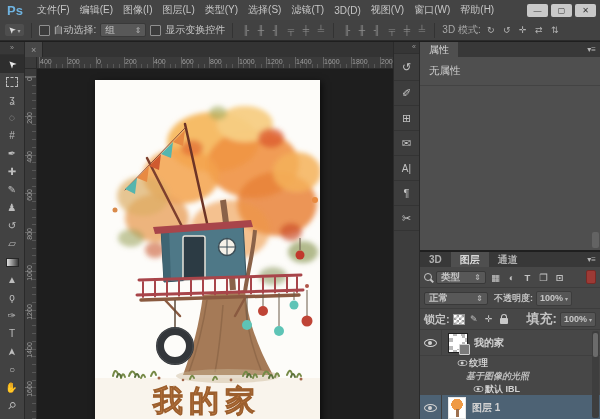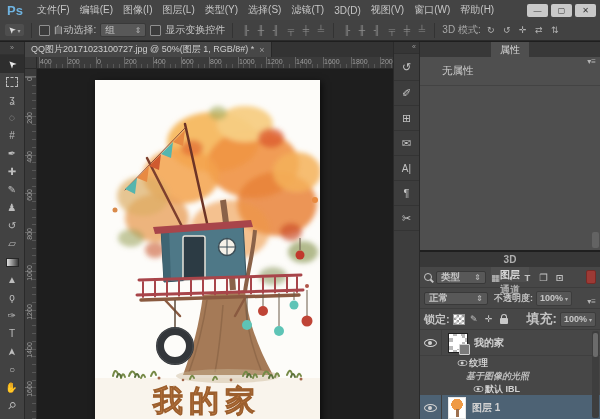--- a/index.html
+++ b/index.html
@@ -67,26 +67,26 @@
         box-shadow:2px 2px 7px rgba(0,0,0,.65);}
   
   .dock{position:absolute;left:393px;top:42px;width:27px;height:377px;background:#3d3d3d;
         border-left:1px solid #2a2a2a;border-right:1px solid #2a2a2a;box-sizing:border-box;}
   .dock-head{height:11px;background:#363636;color:#9a9a9a;font-size:7px;text-align:right;line-height:10px;padding-right:3px;border-bottom:1px solid #303030;}
   .dock-cell{height:24px;display:flex;align-items:center;justify-content:center;color:#c3c3c3;
              font-size:11px;border-bottom:1px solid #343434;}
   .dock-cell.small{font-size:10px;}
   
   .props{position:absolute;left:420px;top:42px;width:180px;height:208px;background:#4f4f4f;}
-  .ptabs{height:15px;background:#383838;display:flex;align-items:center;font-size:10px;color:#b0b0b0;flex-direction:column;}
+  .ptabs{height:15px;background:#383838;display:flex;align-items:center;font-size:10px;color:#b0b0b0;}
   .ptab{padding:0 9px;height:15px;line-height:16px;white-space:nowrap;}
   .ptab.active{background:#4f4f4f;color:#d8d8d8;}
   .pmenu{margin-left:auto;padding-right:4px;font-size:8px;color:#b5b5b5;}
   .props-body{position:relative;height:193px;}
-  .props-empty{padding:7px 22px;font-size:10.5px;color:#cecece;border-bottom:1px solid #434343;font-family:Liberation Serif, serif;}
+  .props-empty{padding:7px 9px;font-size:10.5px;color:#cecece;border-bottom:1px solid #434343;font-family:Liberation Serif, serif;}
   .pscroll{position:absolute;right:1px;bottom:2px;width:7px;height:16px;background:#636363;border-radius:2px;}
   .layers{position:absolute;left:420px;top:252px;width:180px;height:167px;background:#474747;font-weight:bold;}
   .lrow-bar{display:flex;align-items:center;height:21px;border-bottom:1px solid #3d3d3d;
             padding:0 4px;gap:3px;font-size:9px;color:#c7c7c7;box-sizing:border-box;}
   .fico{font-size:9.5px;color:#c3c3c3;width:13px;text-align:center;}
   .pill{width:8px;height:12px;background:#9d3a35;border:1px solid #772a26;border-radius:2px;margin-left:auto;}
   .valbox{display:flex;align-items:center;gap:2px;background:#565656;border:1px solid #3c3c3c;
           border-radius:2px;height:13px;padding:0 3px;font-size:9px;}
   .vcaret{font-size:6px;color:#b5b5b5;}
   .mag{position:relative;width:6px;height:6px;border:1.5px solid #c5c5c5;border-radius:50%;margin-right:1px;}
@@ -245,21 +245,20 @@
     <div class="tool">
         <span class="g">✋</span>
       </div>
     <div class="tool">
         <span class="g rot-45">⚲</span>
       </div>
   </div>
 
   <div class="tabbar">
     <div class="doc-tab">
-      <span>QQ图片20171023100727.jpg @ 50%(图层 1, RGB/8#) *</span>
       <span class="tab-x">×</span>
     </div>
   </div>
 
   <div class="corner"></div>
   <div class="hruler">
     <span style="left:3px">400</span>
     <span style="left:31px">200</span>
     <span style="left:60px">0</span>
     <span style="left:88px">200</span>

